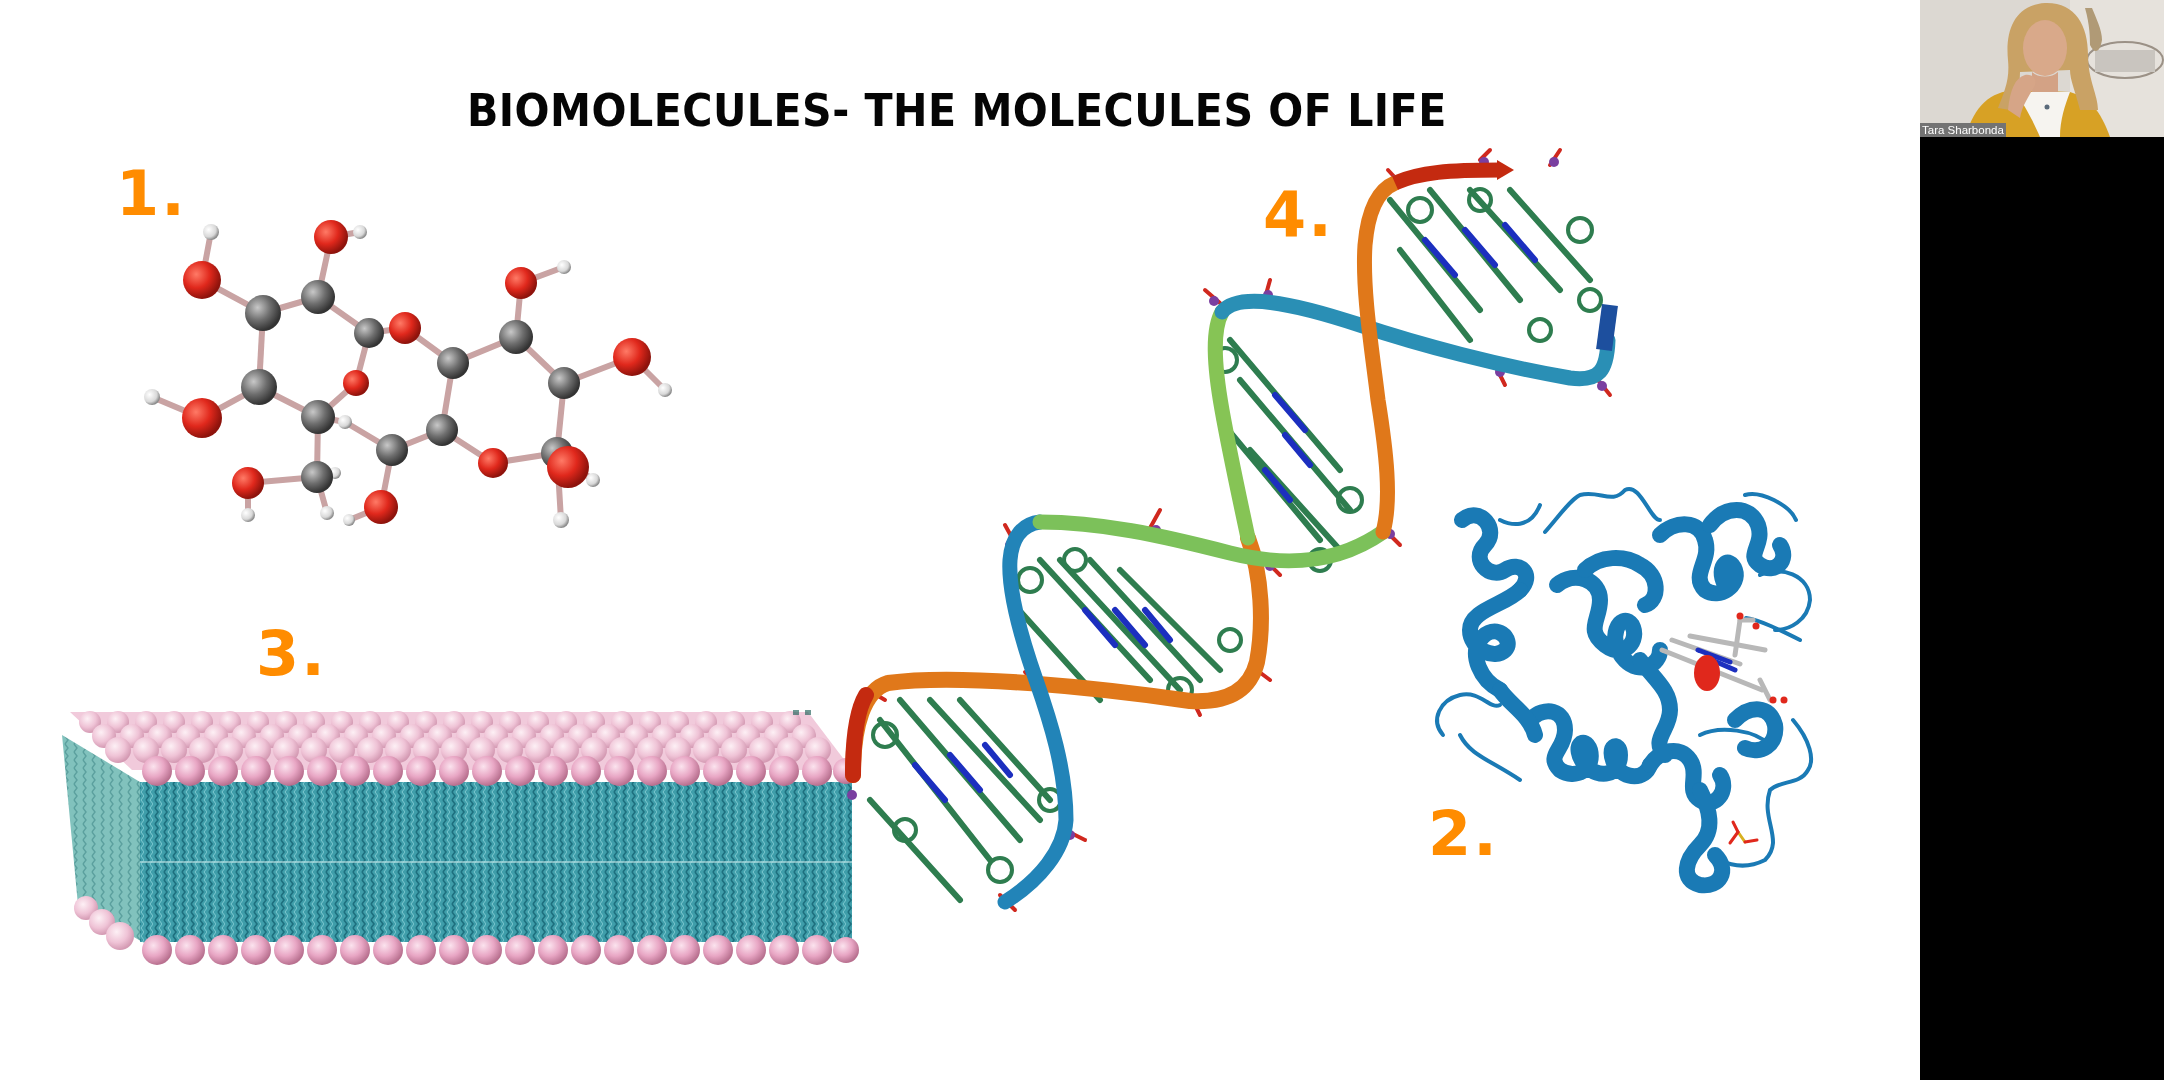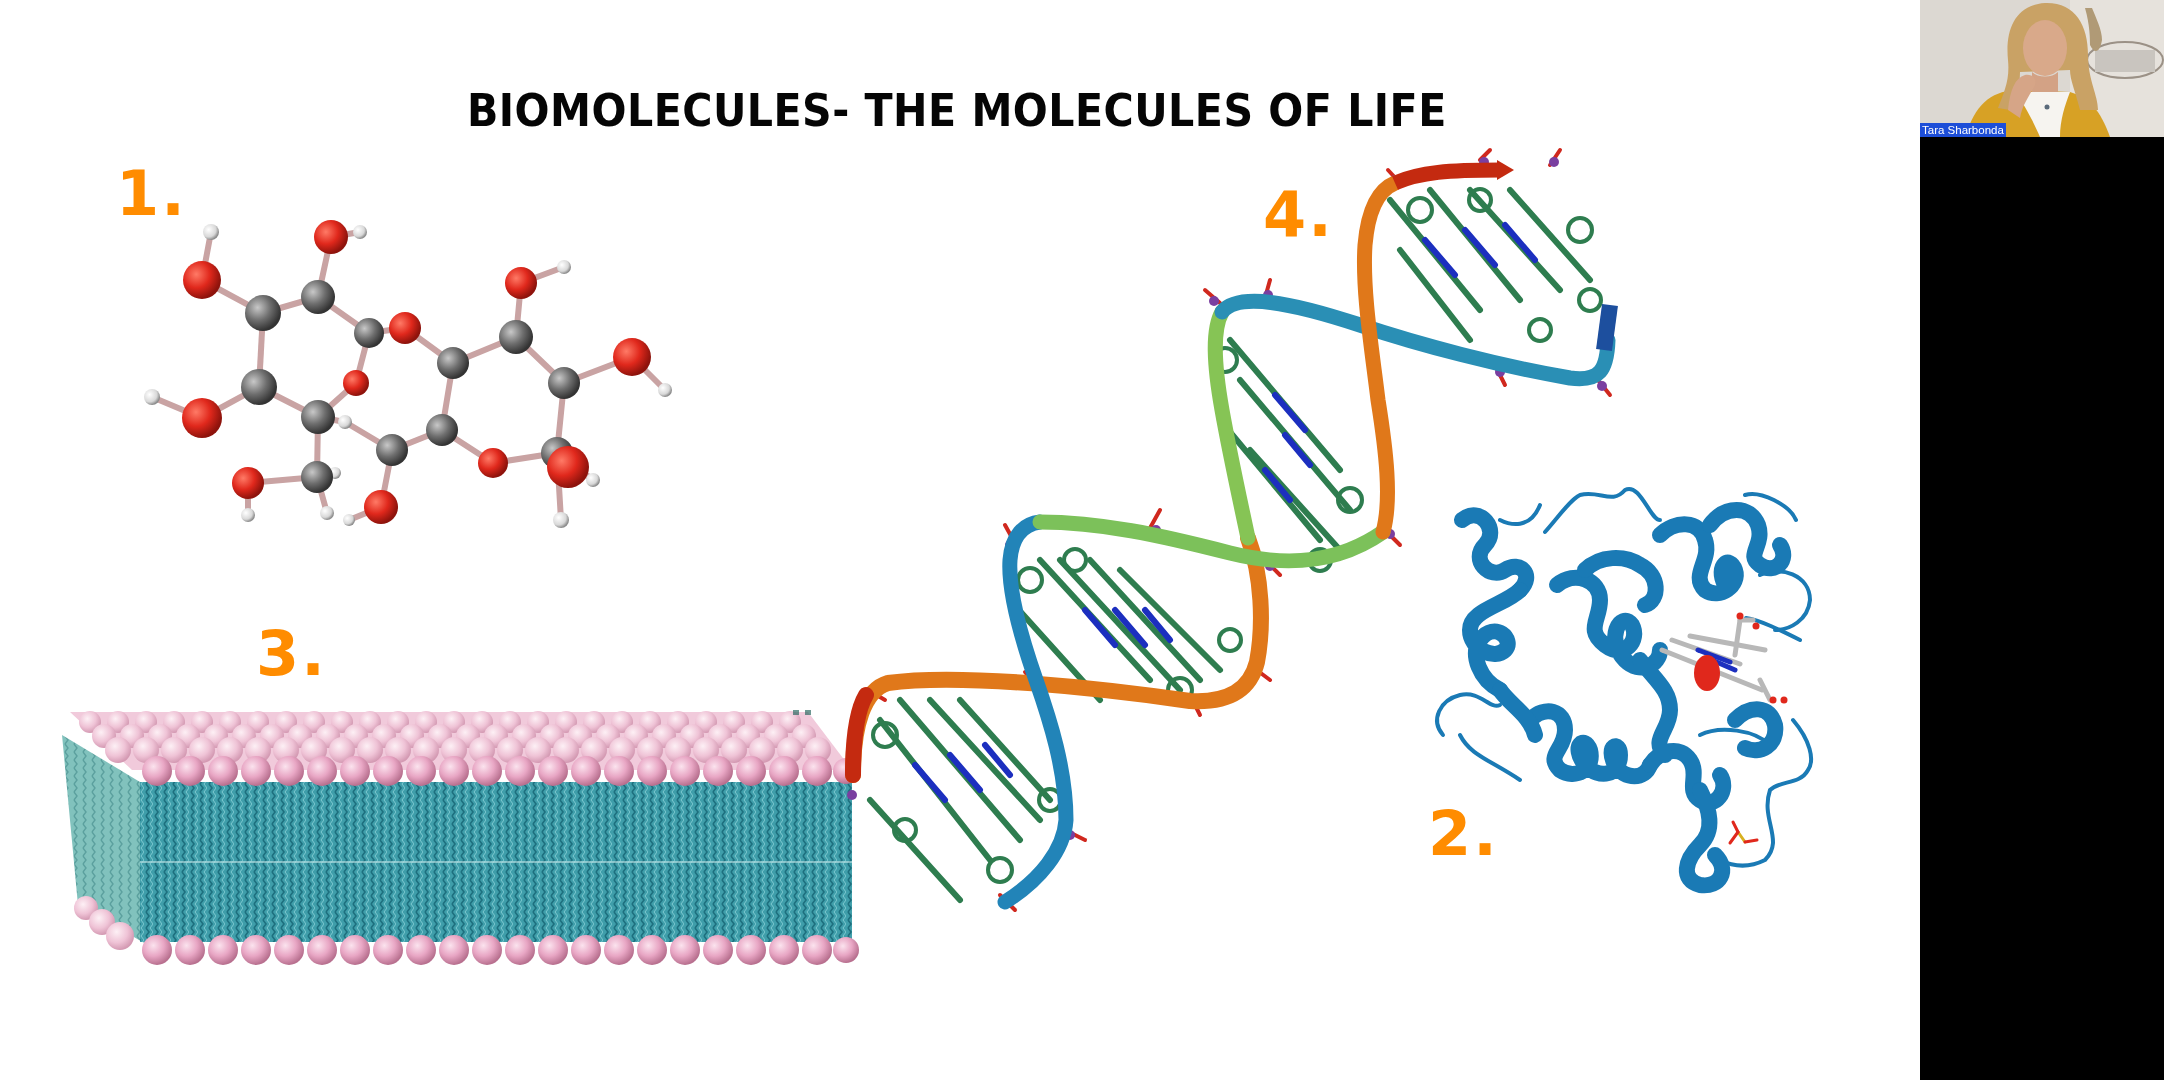--- a/index.html
+++ b/index.html
@@ -17,21 +17,21 @@
   }
   .num-label {
     position:absolute; font-family:"DejaVu Sans", sans-serif; font-weight:bold;
     font-size:62px; line-height:62px; color:#ff8c00; letter-spacing:2px;
   }
   .figure { position:absolute; }
   .side-panel { position:absolute; left:1920px; top:0; width:244px; height:1080px; background:#000000; }
   .video-tile { position:absolute; left:1920px; top:0; width:244px; height:137px; overflow:hidden; background:#d9d6d1; }
   .name-tag {
     position:absolute; left:0; top:123px; height:14px; padding:0 2px;
-    background:#1d4ed8; color:#ffffff; font-family:"Liberation Sans", sans-serif;
+    background:#737373; color:#ffffff; font-family:"Liberation Sans", sans-serif;
     font-size:11.5px; line-height:14px; white-space:nowrap;
   }
 </style>
 </head>
 <body>
 
 <div class="slide">
 
   <div class="slide-title">BIOMOLECULES- THE MOLECULES OF LIFE</div>
 

